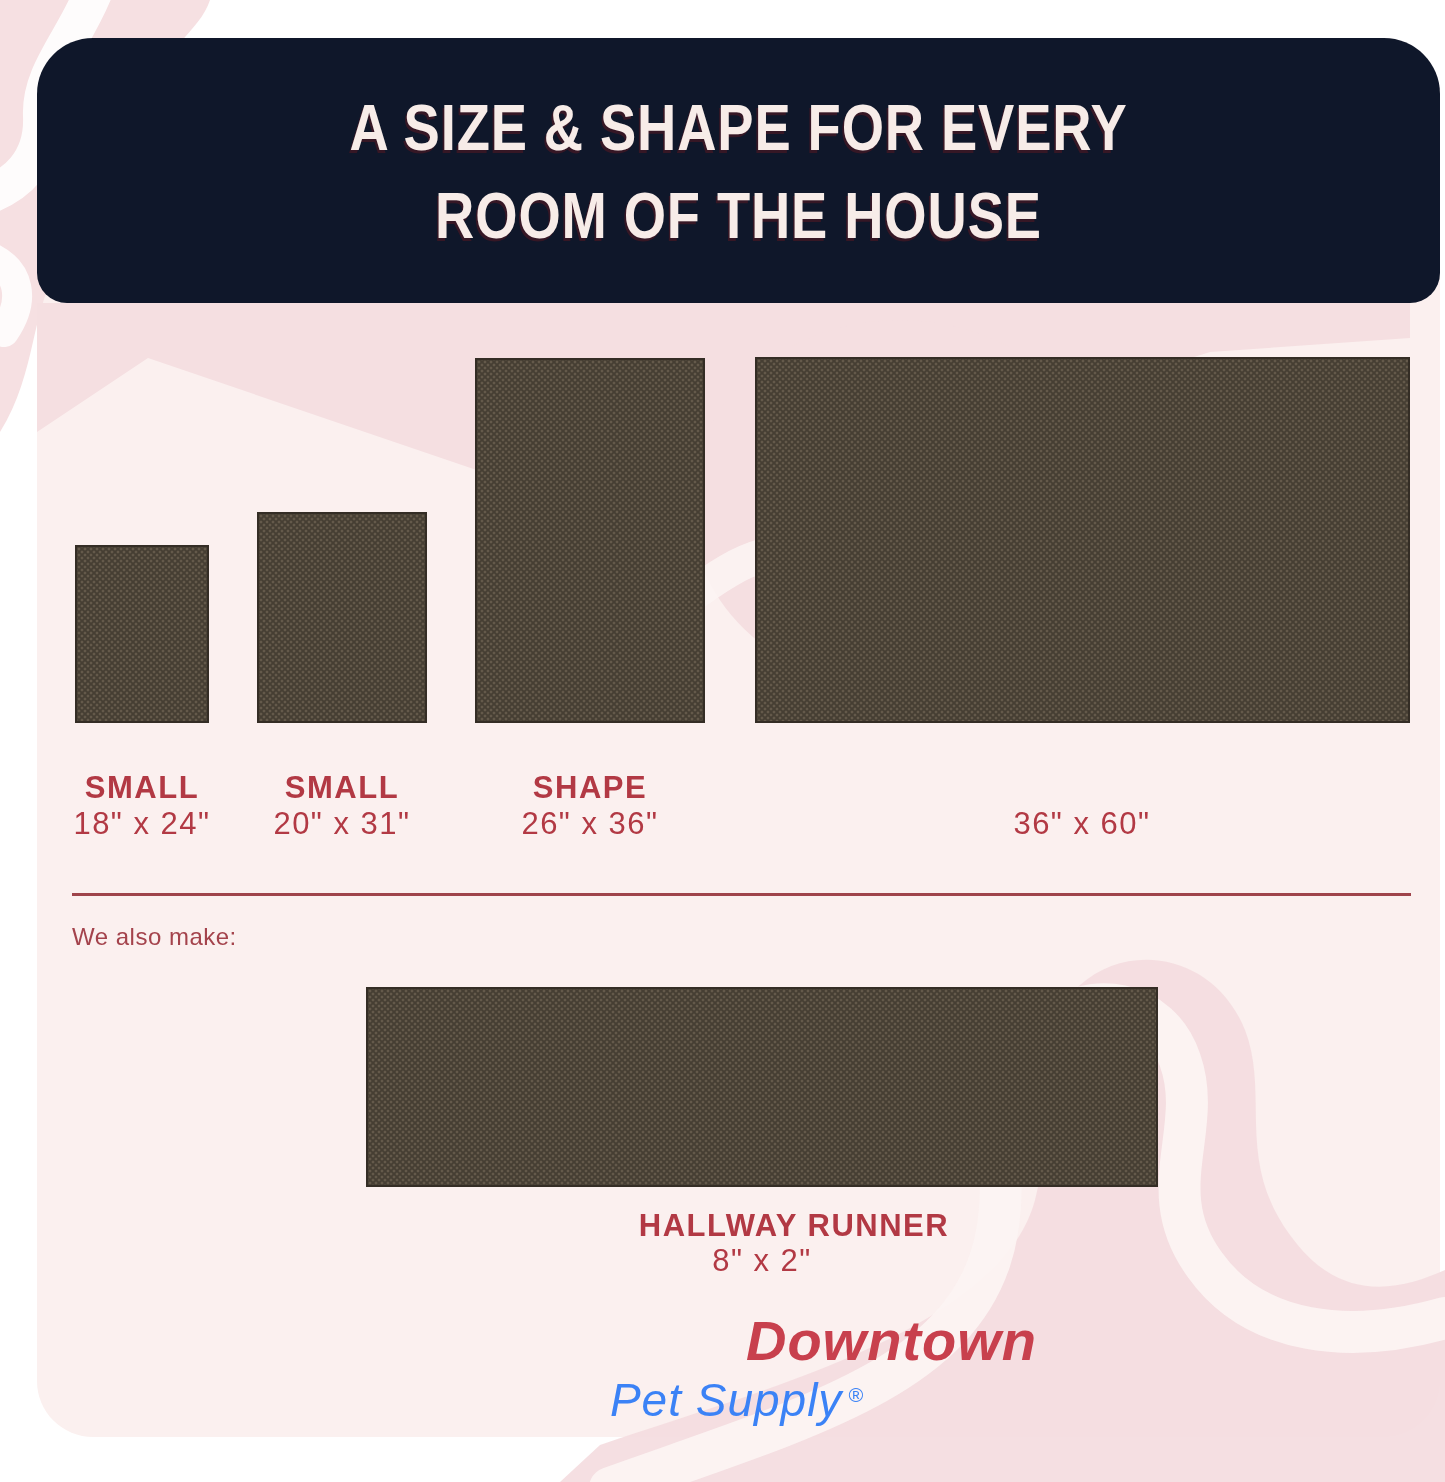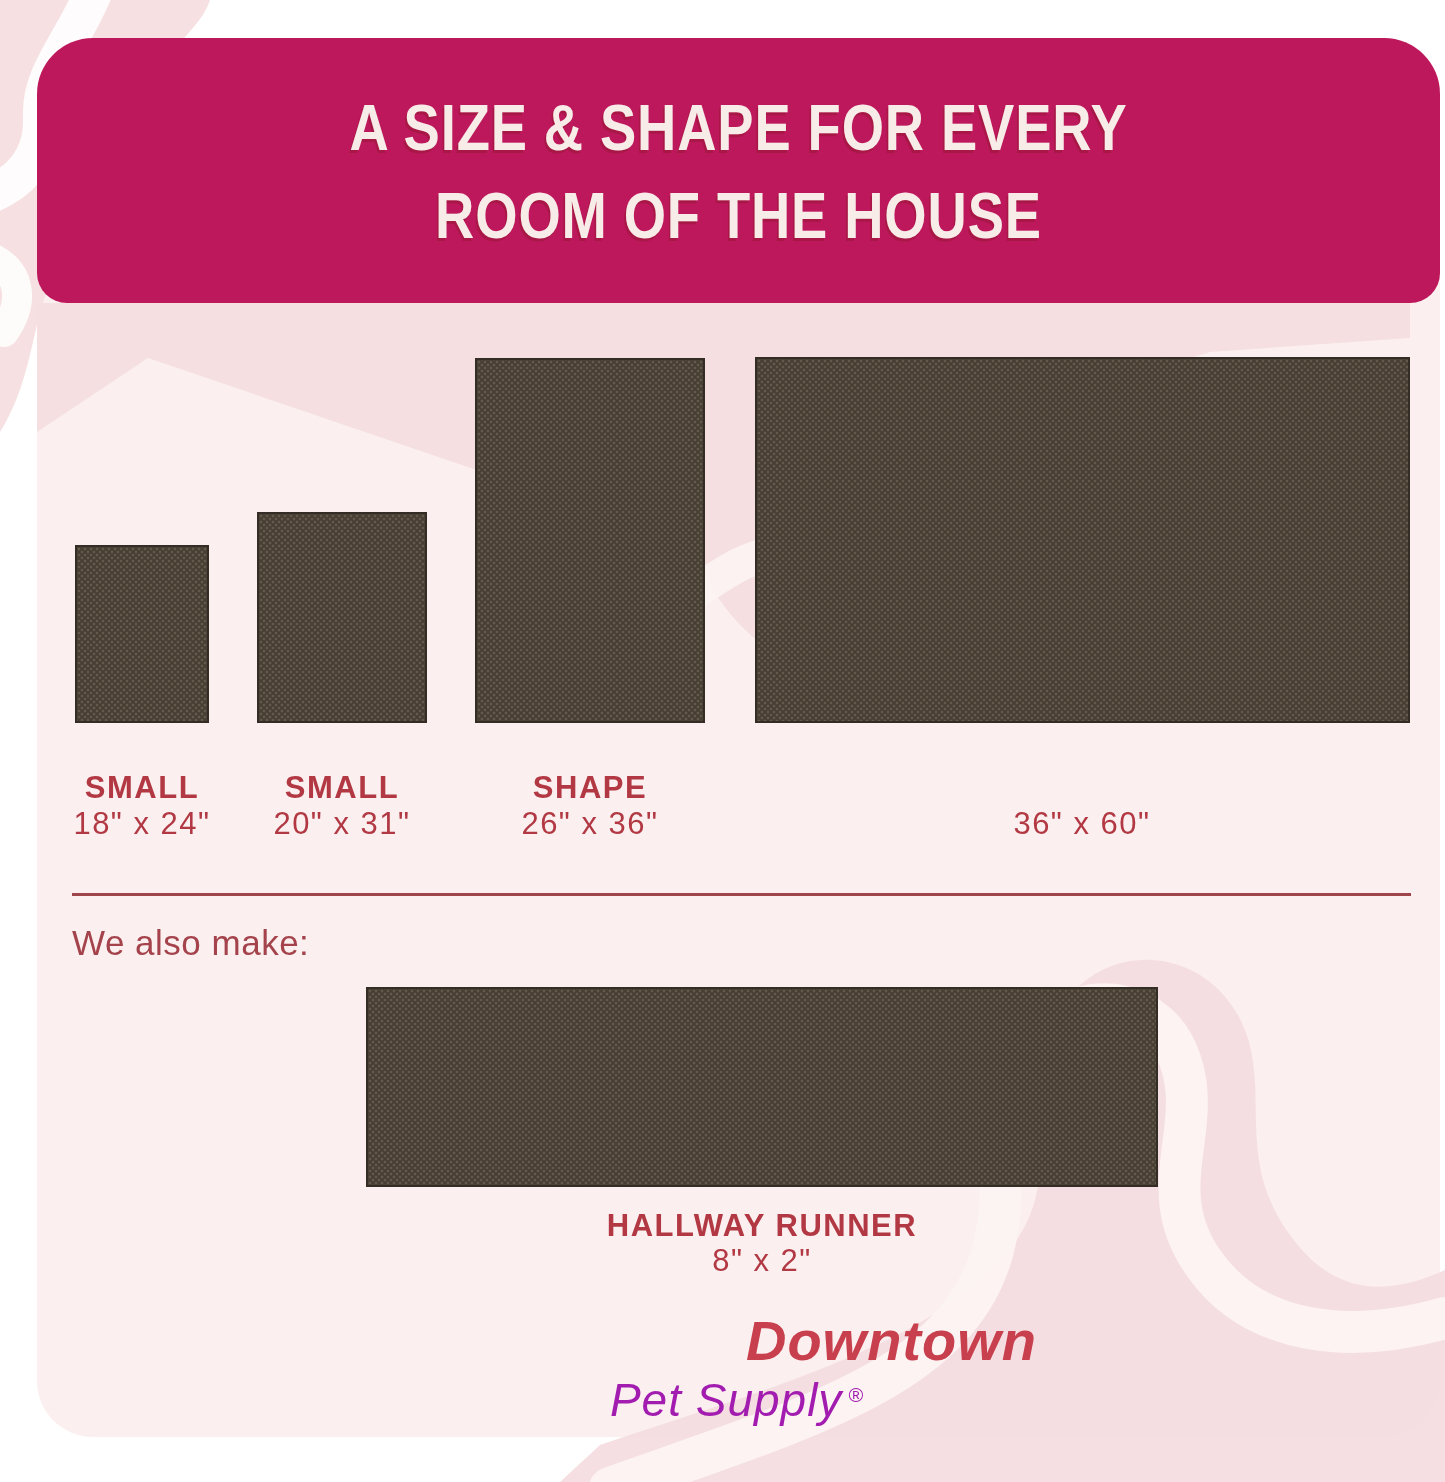--- a/index.html
+++ b/index.html
@@ -13,21 +13,21 @@
   .card{
     position:absolute;left:37px;top:38px;width:1403px;height:1399px;
     background:#FBF0EF;border-radius:56px;z-index:1;
   }
   
   .decor{position:absolute;left:0;top:0;z-index:2;pointer-events:none;}
   
   .content{position:absolute;inset:0;z-index:3;}
   .banner{
     position:absolute;left:37px;top:38px;width:1403px;height:265px;
-    background:#be185d;border-radius:56px 56px 30px 30px;
+    background:#0f172a;border-radius:56px 56px 30px 30px;
     text-align:center;padding-top:46px;box-sizing:border-box;
   }
   .title-line{
     font-size:64px;font-weight:700;line-height:88px;letter-spacing:1px;
     color:#F7ECE8;transform:scaleX(.85);transform-origin:50% 50%;
     text-shadow:-2px 3px 0 rgba(128,24,28,.35);
     white-space:nowrap;
   }
   .rug{
     position:absolute;
@@ -48,43 +48,43 @@
   .size-name,.size-dims{
     position:absolute;width:320px;text-align:center;
     color:#B23944;font-size:31px;letter-spacing:1.5px;white-space:nowrap;
   }
   .size-name{font-weight:700;top:770px;}
   .size-dims{font-weight:400;top:806px;}
   .pos-small  {left:-18px;}
   .pos-medium {left:182px;}
   .pos-large  {left:430px;}
   .pos-xlarge {left:922px;}
-  .runner-name{top:1208px;}
+  .runner-name{top:1208px;margin-left:32px;}
   .runner-dims{top:1243px;}
   .pos-runner {left:602px;}
   .divider{
     position:absolute;left:72px;top:893px;width:1339px;height:3px;
     background:#9F444B;
   }
   .also-make{
     position:absolute;left:72px;top:923px;
-    color:#A4434C;font-size:35px;letter-spacing:.5px;
+    color:#A4434C;font-size:24px;letter-spacing:.5px;
   }
   .brand{
     position:absolute;left:437px;top:1312px;width:600px;text-align:center;
     color:#C8404D;
   }
   .brand-name{
     font-size:56px;font-weight:700;font-style:italic;letter-spacing:1px;
     line-height:58px;
     text-align:right;
   }
   .brand-tagline{
     font-size:46px;font-weight:400;font-style:italic;letter-spacing:1px;
-    line-height:50px;color:#a21caf;
+    line-height:50px;color:#3b82f6;
   }
   .brand-reg{font-size:20px;vertical-align:14px;margin-left:6px;}
 </style>
 </head>
 <body>
 
 <div class="page">
 
   <div class="card"></div>
 

